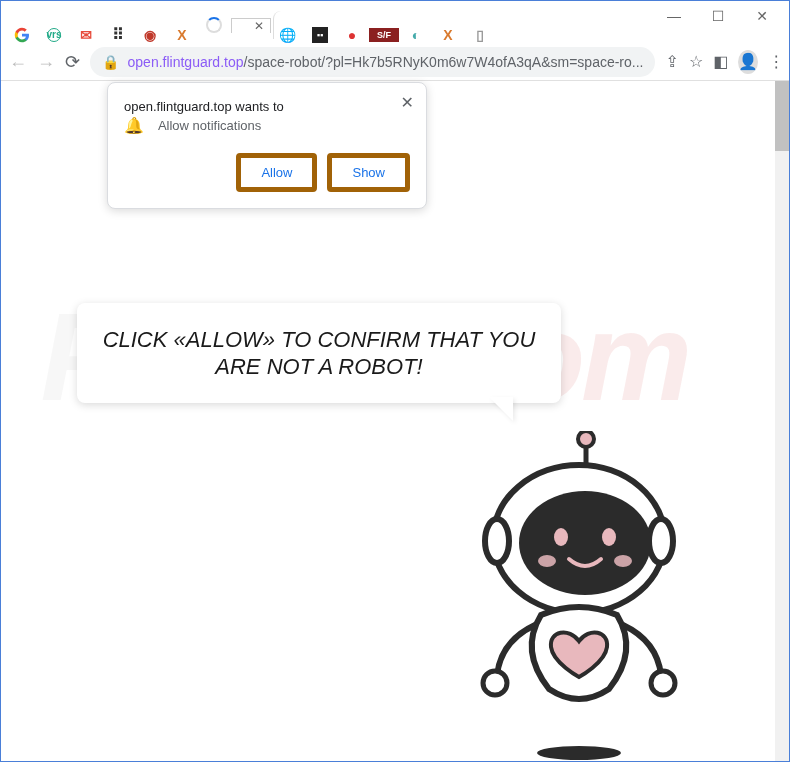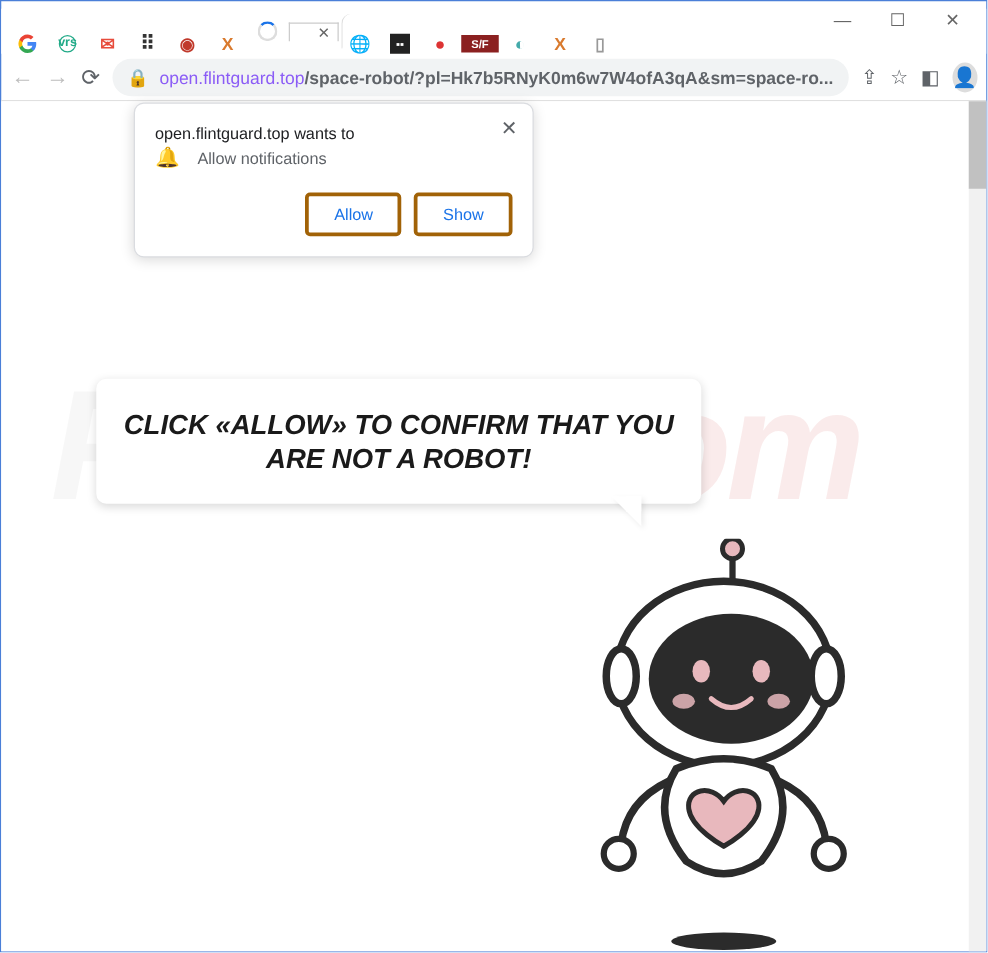--- a/index.html
+++ b/index.html
@@ -106,21 +106,21 @@
   background: #f1f3f4;
   border-radius: 15px;
   display: flex;
   align-items: center;
   padding: 0 12px;
   gap: 8px;
   font-size: 14px;
   color: #5f6368;
 }
 .url-box .domain { color: #8b5cf6; }
-.url-box .path { color: #5f6368; font-weight: bold; }
+.url-box .path { color: #5f6368; }
 .addr-icon {
   color: #5f6368;
   font-size: 16px;
   width: 24px;
   text-align: center;
   cursor: pointer;
 }
 .content {
   flex: 1;
   position: relative;
@@ -159,21 +159,21 @@
   font-size: 13px;
   color: #5f6368;
   margin-bottom: 18px;
 }
 .perm-buttons {
   display: flex;
   justify-content: flex-end;
   gap: 10px;
 }
 .perm-btn {
-  border: 3px solid #a16207;
+  border: 5px solid #a16207;
   border-radius: 4px;
   padding: 7px 20px;
   font-size: 13px;
   color: #1a73e8;
   background: #fff;
   cursor: pointer;
 }
 .speech-bubble {
   position: absolute;
   top: 222px;
@@ -194,21 +194,21 @@
   position: absolute;
   right: 48px;
   bottom: -18px;
   border: 12px solid transparent;
   border-top-color: #fff;
   border-right-color: #fff;
   filter: drop-shadow(2px 2px 2px rgba(0,0,0,0.08));
 }
 .speech-text {
   font-size: 22px;
-  font-weight: 700;
+  font-weight: 400;
   color: #1a1a1a;
   font-style: italic;
   line-height: 1.25;
 }
 .robot {
   position: absolute;
   top: 350px;
   left: 440px;
 }
 .scrollbar {

